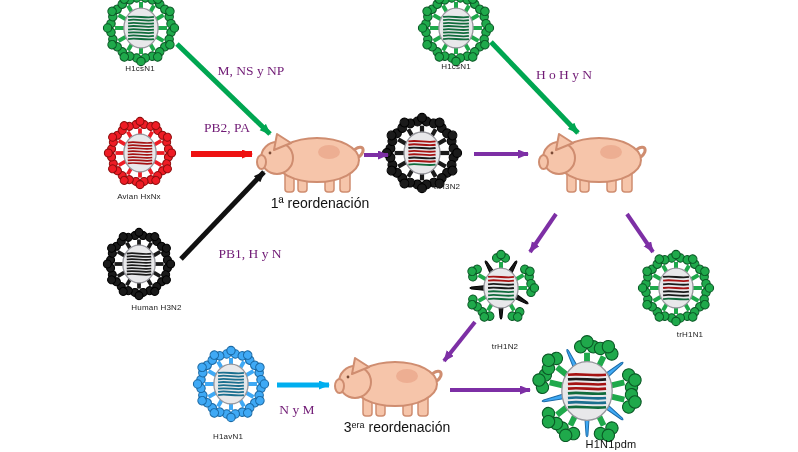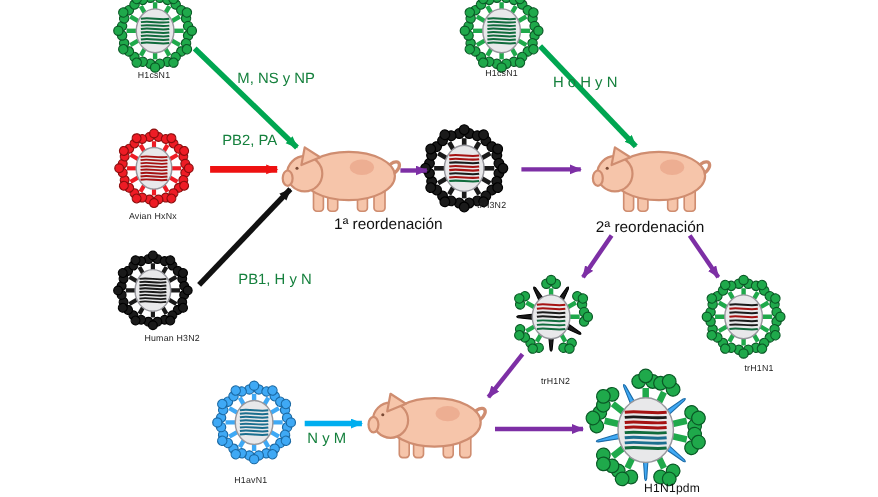--- a/index.html
+++ b/index.html
@@ -3,21 +3,21 @@
 <meta charset="utf-8">
 <style>
   html,body{margin:0;padding:0;background:#fff;}
   #stage{position:relative;width:798px;height:452px;background:#ffffff;overflow:hidden;
          font-family:"Liberation Sans",sans-serif;}
   #dsvg{position:absolute;left:0;top:0;}
   #labels{position:absolute;left:0;top:0;width:100%;height:100%;pointer-events:none;}
   .vlabel{position:absolute;transform:translateX(-50%);font-weight:normal;font-size:8px;
           color:#222;letter-spacing:.2px;white-space:nowrap;}
   .vlabel.big{font-size:11px;color:#111;margin-left:24px;}
-  .alabel{position:absolute;transform:translateX(-50%);font-size:13.5px;color:#15803d;white-space:nowrap;}
+  .alabel{position:absolute;transform:translateX(-50%);font-size:13.5px;color:#701a75;white-space:nowrap;font-family:Liberation Serif, serif;}
   .plabel{position:absolute;transform:translateX(-50%);font-size:14px;color:#111;white-space:nowrap;}
   .plabel .sup{font-size:9px;vertical-align:4px;}
 </style>
 </head>
 <body>
 
 <div id="stage">
   <svg id="dsvg" width="798" height="452" viewBox="0 0 798 452">
       <defs>
         <marker id="ah0" markerWidth="13" markerHeight="11" refX="10" refY="4.5" orient="auto" markerUnits="userSpaceOnUse">
@@ -808,30 +808,30 @@
       <line x1="364" y1="155" x2="388" y2="155" stroke="#7d2fa5" stroke-width="4" marker-end="url(#ah3)"></line>
       <line x1="474" y1="154" x2="528" y2="154" stroke="#7d2fa5" stroke-width="4" marker-end="url(#ah3)"></line>
       <line x1="491" y1="42" x2="578" y2="133" stroke="#00a651" stroke-width="5" marker-end="url(#ah0)"></line>
       <line x1="556" y1="214" x2="530" y2="252" stroke="#7d2fa5" stroke-width="4" marker-end="url(#ah3)"></line>
       <line x1="627" y1="214" x2="653" y2="252" stroke="#7d2fa5" stroke-width="4" marker-end="url(#ah3)"></line>
       <line x1="475" y1="322" x2="444" y2="361" stroke="#7d2fa5" stroke-width="4" marker-end="url(#ah3)"></line>
       <line x1="450" y1="390" x2="530" y2="390" stroke="#7d2fa5" stroke-width="4" marker-end="url(#ah3)"></line>
       <line x1="277" y1="385" x2="329" y2="385" stroke="#00aeef" stroke-width="5" marker-end="url(#ah4)"></line>
     </svg>
   <div id="labels">
-      <div class="plabel" style="left: 320px; top: 195px; margin-left: 33px;"><span>1ª reordenación</span></div>
-      <div class="plabel" style="left: 591px; top: 198px;"><span>2ª reordenación</span></div>
+      <div class="plabel" style="left: 320px; top: 195px;"><span>1ª reordenación</span></div>
+      <div class="plabel" style="left: 397px; top: 419px;"><span>3</span><span class="sup">era</span><span> reordenación</span></div>
       <div class="vlabel" style="left: 140px; top: 64px;">H1csN1</div>
       <div class="vlabel" style="left: 139px; top: 192px;">Avian HxNx</div>
       <div class="vlabel" style="left: 141px; top: 303px; padding-left: 31px;">Human H3N2</div>
       <div class="vlabel" style="left: 423px; top: 182px; margin-left: 24px;">trH3N2</div>
       <div class="vlabel" style="left: 456px; top: 62px;">H1csN1</div>
       <div class="vlabel" style="left: 505px; top: 342px;">trH1N2</div>
       <div class="vlabel" style="left: 690px; top: 330px;">trH1N1</div>
       <div class="vlabel" style="left: 228px; top: 432px;">H1avN1</div>
       <div class="vlabel big" style="left: 587px; top: 438px;">H1N1pdm</div>
       <div class="alabel" style="left: 251px; top: 63px;">M, NS y NP</div>
       <div class="alabel" style="left: 227px; top: 120px;">PB2, PA</div>
       <div class="alabel" style="left: 250px; top: 246px;">PB1, H y N</div>
-      <div class="alabel" style="left: 532px; top: 67px;">H o H y N</div>
-      <div class="alabel" style="left: 297px; top: 391px;">N y M</div>
+      <div class="alabel" style="left: 564px; top: 67px;">H o H y N</div>
+      <div class="alabel" style="left: 297px; top: 402px;">N y M</div>
     </div>
 </div>
 
 </body></html>

